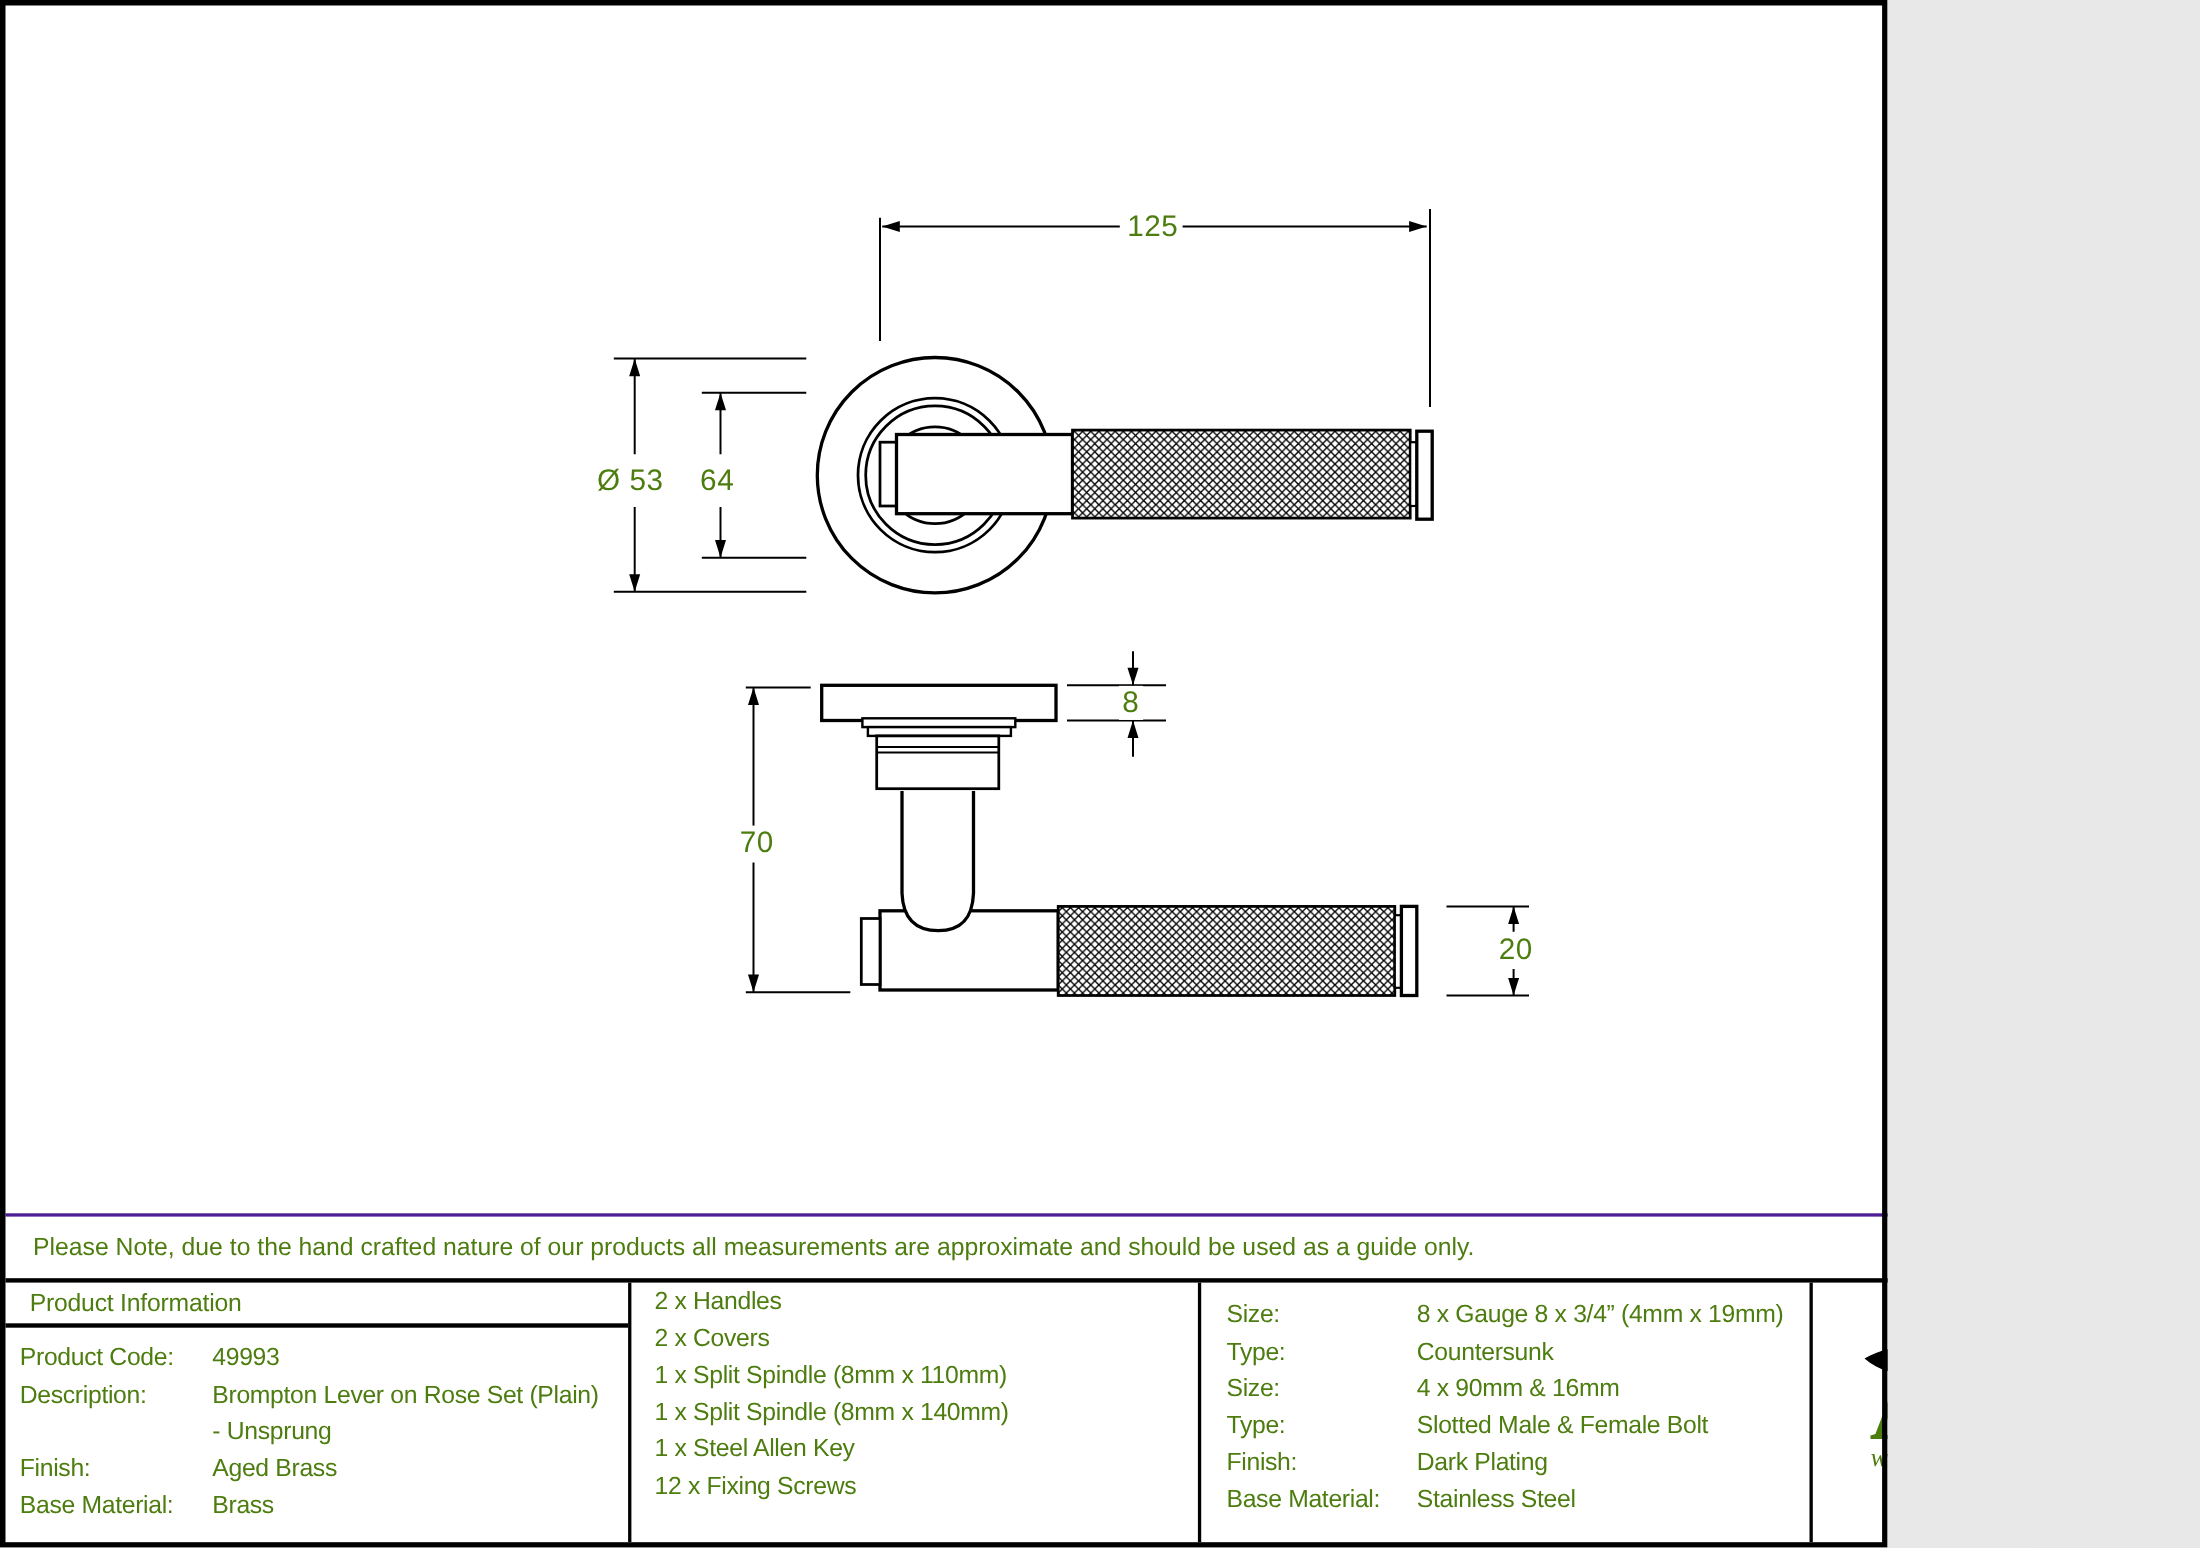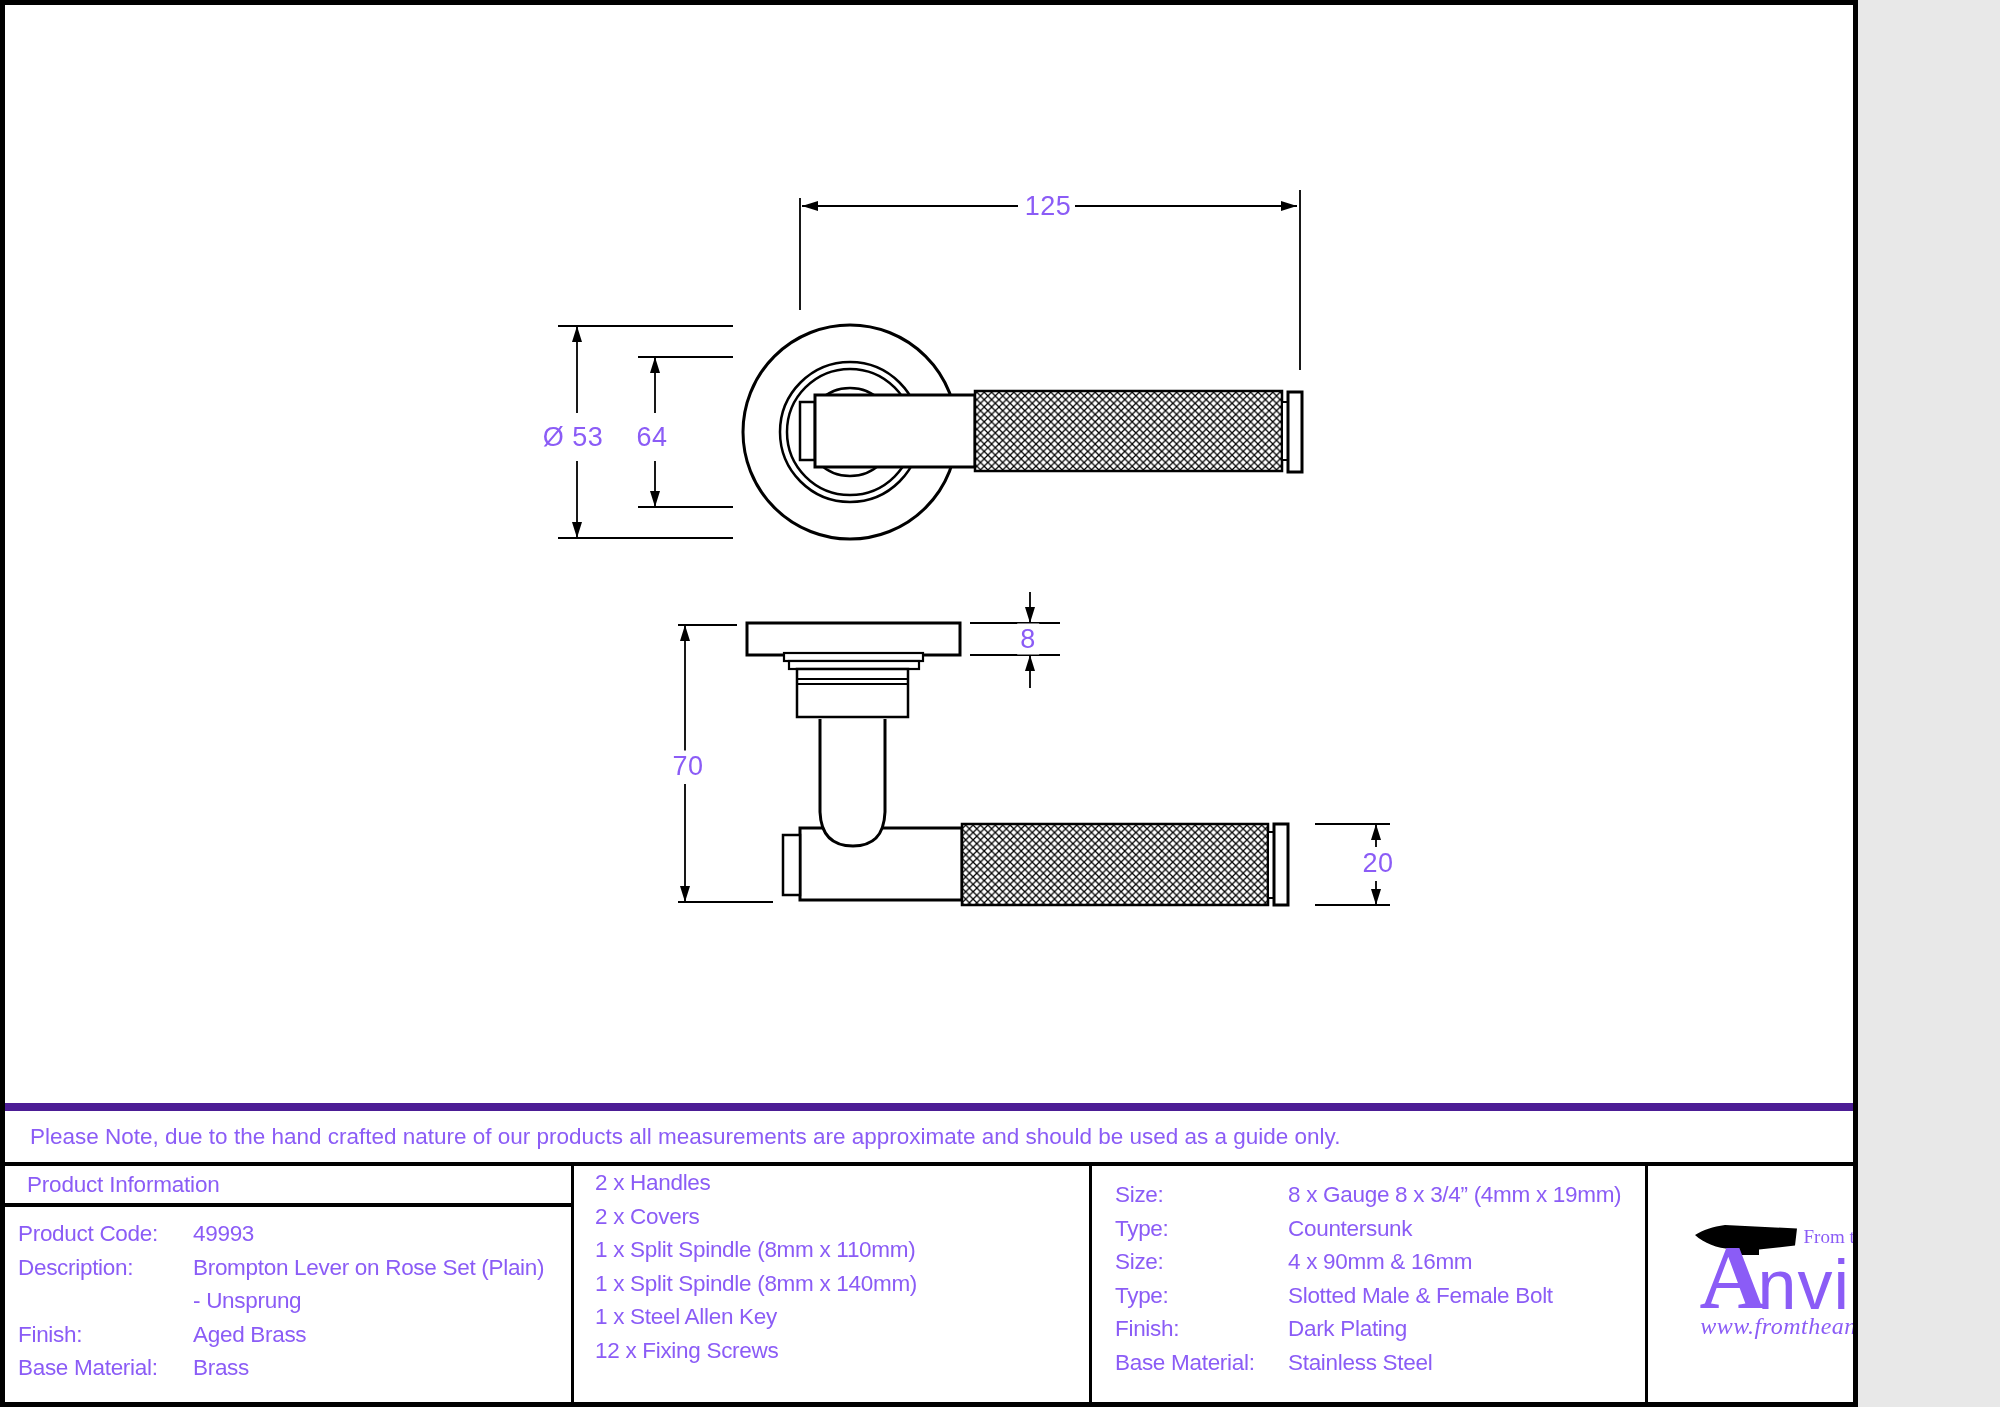--- a/index.html
+++ b/index.html
@@ -1,37 +1,37 @@
 <!DOCTYPE html>
 <html><head>
 <meta charset="utf-8">
 <style>
   html,body{margin:0;padding:0;background:#e8e8e8;}
   #canvas{
-    position:relative;width:1858px;height:1407px;background:#ffffff;
-    font-family:"Liberation Sans",sans-serif;color:#8b5cf6;overflow:hidden;
+    position:relative;width:1716px;height:1407px;background:#ffffff;
+    font-family:"Liberation Sans",sans-serif;color:#4d7c0f;overflow:hidden;
   }
   
   #frame{position:absolute;inset:0;border:5px solid #000;box-sizing:border-box;pointer-events:none;z-index:30;}
 
   
   #drawing-area{position:absolute;left:0;top:0;width:2000px;height:1103px;}
   #drawing-svg{position:absolute;left:0;top:0;}
   .dim-label{
     position:absolute;transform:translate(-50%,-50%);
     font-size:27px;letter-spacing:0.5px;white-space:nowrap;background:#fff;padding:0 3px;
   }
 
   
   #info-section{
     position:absolute;left:5px;top:1103px;width:1990px;height:299px;
     box-sizing:border-box;display:flex;flex-direction:column;font-size:22.5px;
   }
   #note-row{
-    height:63px;border-top:8px solid #4c1d95;border-bottom:4px solid #000;
+    height:63px;border-top:3px solid #4c1d95;border-bottom:4px solid #000;
     box-sizing:border-box;display:flex;align-items:center;padding-left:25px;flex:none;
   }
   #table-cols{flex:1;display:flex;min-height:0;}
   .col{box-sizing:border-box;display:flex;flex-direction:column;}
   #col-product{width:569px;border-right:3.5px solid #000;}
   #col-pack{width:518px;border-right:3.5px solid #000;}
   #col-screws{width:556px;border-right:3.5px solid #000;}
   #col-brand{flex:1;display:flex;align-items:center;justify-content:center;}
   .col-header{
     height:41px;border-bottom:4px solid #000;box-sizing:border-box;

